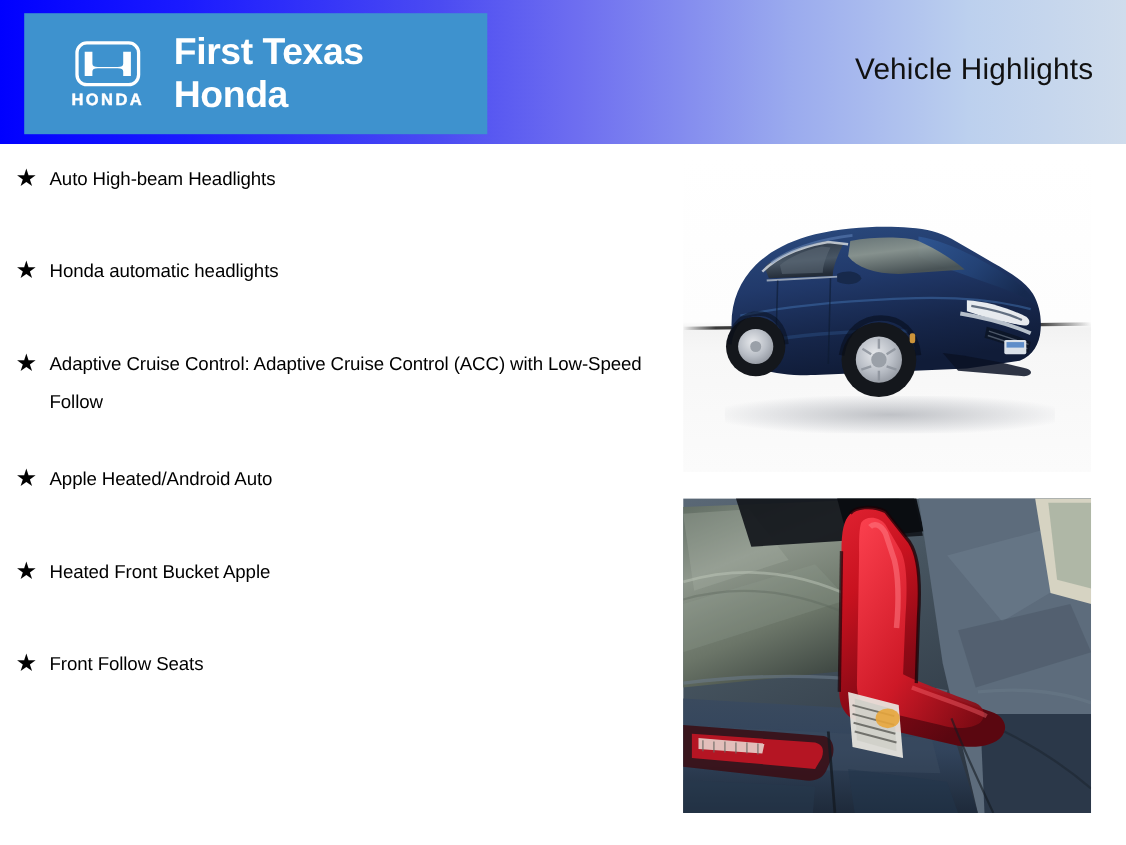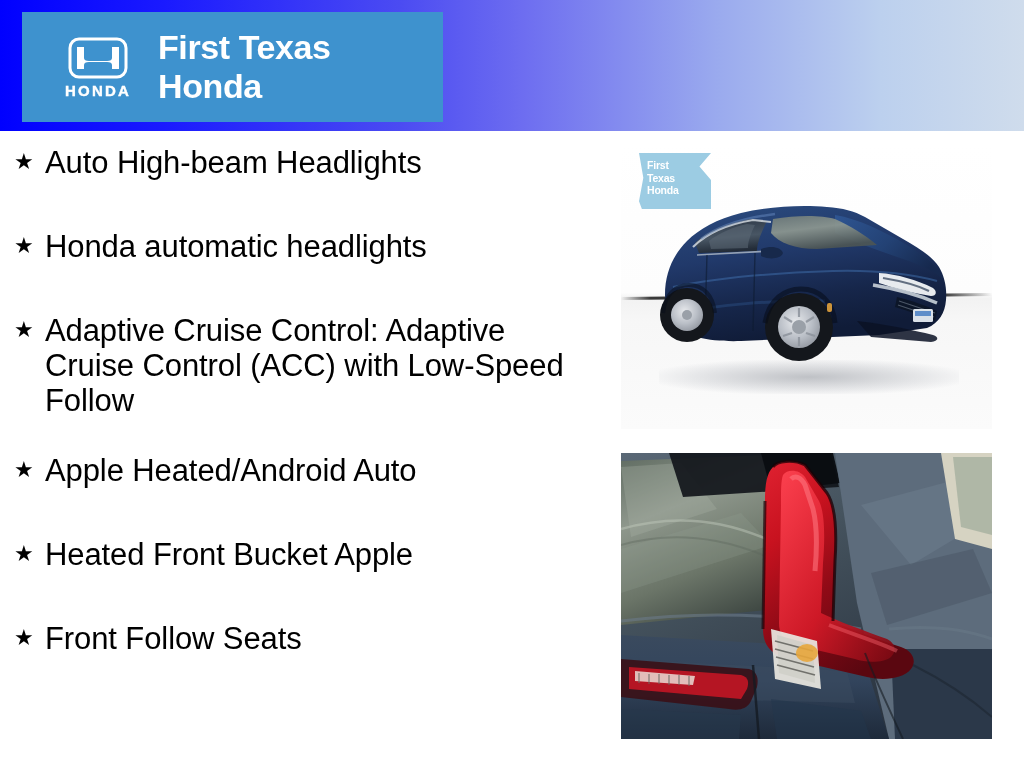--- a/index.html
+++ b/index.html
@@ -120,21 +120,21 @@
     flex: 0 0 auto;
     width: 31px;
     font-size: 22px;
     line-height: 33px;
     color: #000000;
     text-align: left;
     padding-left: 4px;
   }
   .feature-text {
     flex: 1;
-    font-size: 31px;
+    font-size: 17px;
     line-height: 35px;
     color: #000000;
     letter-spacing: -0.1px;
   }
 
   
   .photo {
     position: absolute;
     overflow: hidden;
     background: #ffffff;
@@ -228,20 +228,21 @@
       <svg class="emblem-mark" viewBox="0 0 62 44" data-name="honda-h-emblem-icon">
         <rect x="3" y="3" width="56" height="38" rx="9" ry="9" fill="none" stroke="#ffffff" stroke-width="3"></rect>
         <path d="M17 11 L17 22 Q17 25 22 25 L40 25 Q45 25 45 22 L45 11 L52 11 L52 33 L45 33 L45 29 Q45 26 40 26 L22 26 Q17 26 17 29 L17 33 L10 33 L10 11 Z" fill="#ffffff"></path>
       </svg>
       <div class="emblem-word" data-name="honda-wordmark">HONDA</div>
     </div>
 
     <div class="dealer-name" data-name="dealer-name-text">First Texas Honda</div>
   </div>
 
+  <div class="header-title" data-name="page-title">Vehicle Highlights</div>
 </div>
 
 <div class="content" data-name="slide-body">
 
   <ul class="features" data-name="vehicle-features-list">
 
     <li class="feature-item" data-name="list-item">
       <span class="bullet-star" data-name="star-bullet-icon">★</span>
       <span class="feature-text" data-name="feature-label">Auto High-beam Headlights</span>
     </li>
@@ -384,25 +385,20 @@
       <ellipse cx="66" cy="170" rx="5" ry="5" fill="#9AA0A8"></ellipse>
 
       <path d="M144 178 C148 154, 164 144, 180 144 C198 144, 212 156, 214 178" fill="none" stroke="#060B18" stroke-width="5" opacity="0.55"></path>
       <path d="M42 168 C44 148, 56 140, 68 140 C82 140, 92 150, 94 168" fill="none" stroke="#060B18" stroke-width="4" opacity="0.5"></path>
 
       <rect x="206" y="158" width="5" height="9" rx="2" fill="#E2A23C" opacity="0.9"></rect>
 
       <path d="M80 94 C96 82, 122 73, 154 69" fill="none" stroke="#6D90C8" stroke-width="2.4" opacity="0.45"></path>
     </svg>
 
-    <div class="watermark" data-name="dealer-watermark">
-      <div data-name="watermark-line-1">First</div>
-      <div data-name="watermark-line-2">Texas</div>
-      <div data-name="watermark-line-3">Honda</div>
-    </div>
   </div>
 
   <div class="photo photo-taillight" data-name="vehicle-taillight-photo">
     <svg class="tail-svg" viewBox="0 0 371 286" preserveAspectRatio="none" data-name="taillight-illustration">
       <defs>
         <linearGradient id="tgGlass" x1="0" y1="0" x2="0.5" y2="1">
           <stop offset="0%" stop-color="#5E6A60"></stop>
           <stop offset="35%" stop-color="#8E978C"></stop>
           <stop offset="70%" stop-color="#6B7568"></stop>
           <stop offset="100%" stop-color="#3E4742"></stop>

